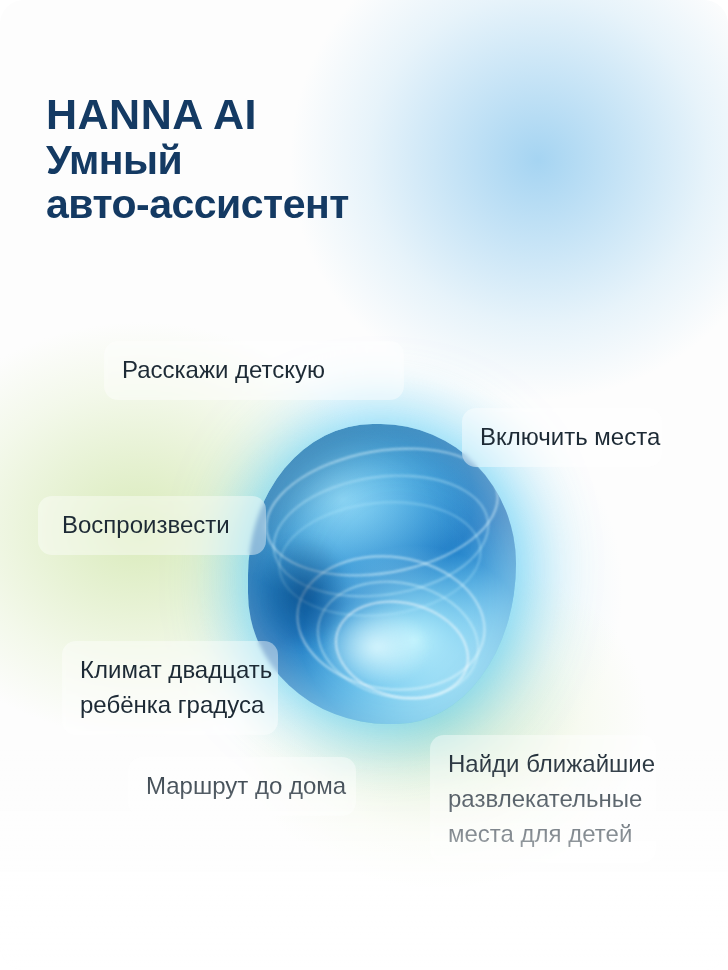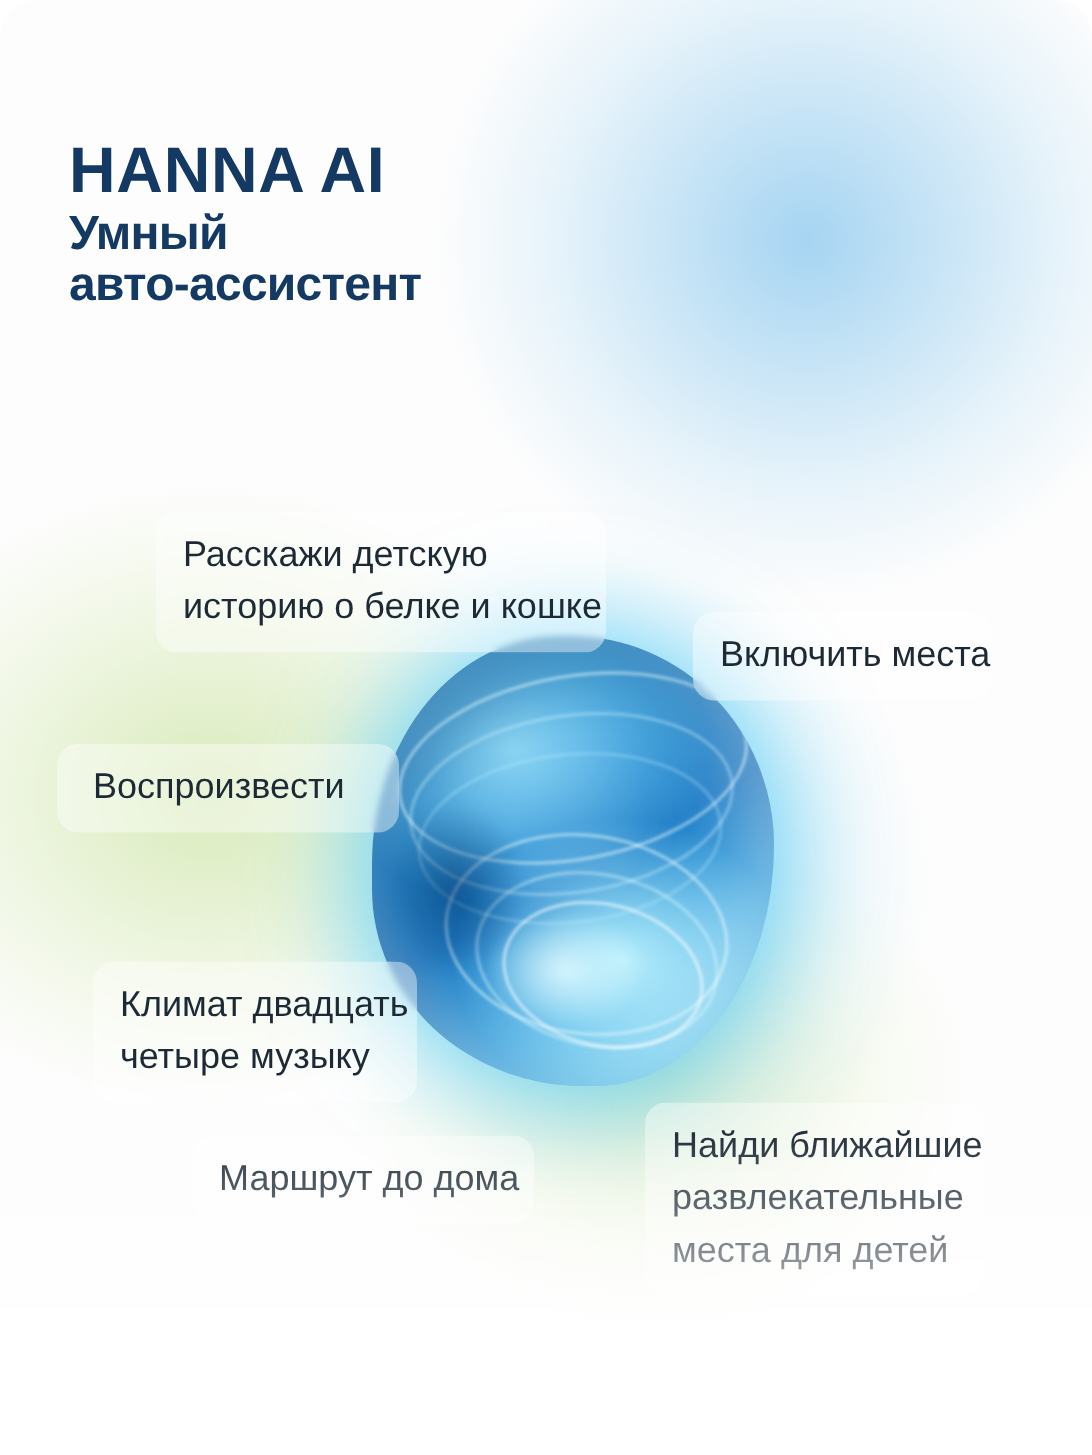--- a/index.html
+++ b/index.html
@@ -80,21 +80,21 @@
     letter-spacing: -0.5px;
   }
   .headline .brand {
     display: block;
     font-size: 43px;
     letter-spacing: 0.5px;
   }
   .headline .sub1,
   .headline .sub2 {
     display: block;
-    font-size: 32px;
+    font-size: 41px;
   }
 
   
   .orb-wrap {
     position: absolute;
     left: 248px;
     top: 424px;
     width: 268px;
     height: 300px;
   }
@@ -202,35 +202,34 @@
       <div class="wave w4"></div>
       <div class="wave w5"></div>
       <div class="wave w6"></div>
       <div class="sheen"></div>
       <div class="dark"></div>
     </div>
   </div>
 
   <div class="chip chip-story">
     <span>Расскажи детскую</span>
-    <span>историю о белке и кошке</span>
   </div>
 
   <div class="chip chip-screen">
     <span>Включить места</span>
   </div>
 
   <div class="chip chip-music">
     <span>Воспроизвести</span>
   </div>
 
 
   <div class="chip chip-climate">
     <span>Климат двадцать</span>
-    <span>четыре музыку</span>
+    <span>ребёнка градуса</span>
   </div>
 
   <div class="chip chip-route">
     <span>Маршрут до дома</span>
   </div>
 
   <div class="chip chip-places">
     <span>Найди ближайшие</span>
     <span>развлекательные</span>
     <span>места для детей</span>

